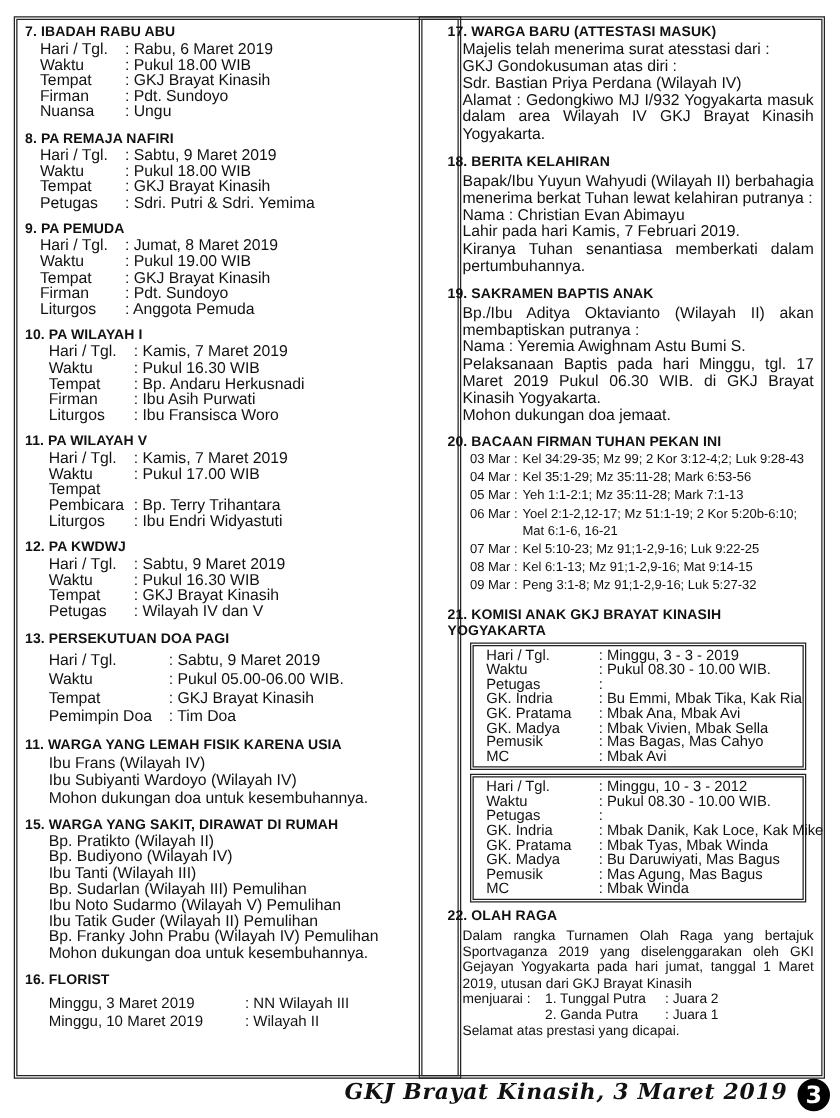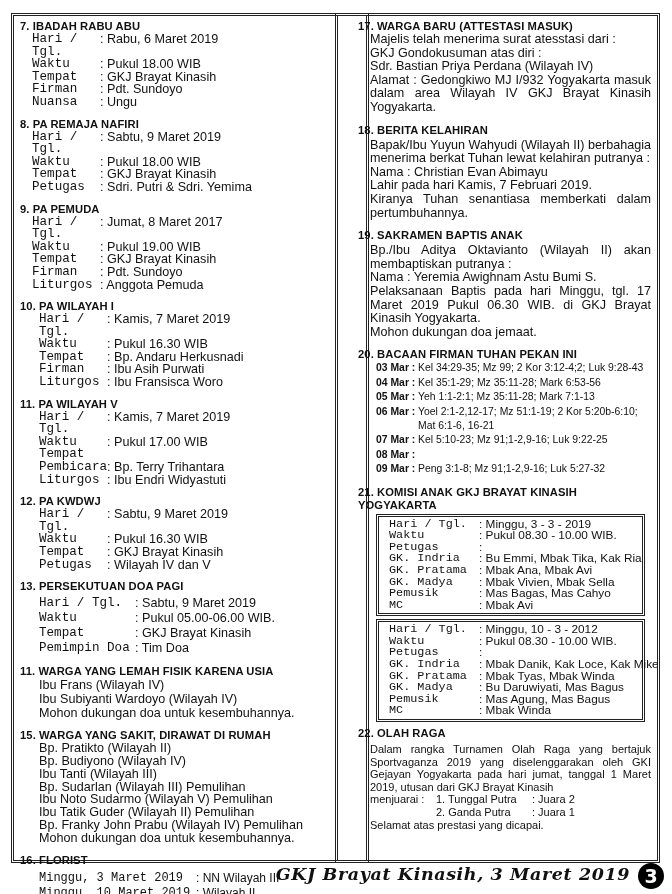--- a/index.html
+++ b/index.html
@@ -4,28 +4,28 @@
 <style>
   html, body { margin: 0; padding: 0; background: #ffffff; }
   body { width: 672px; height: 894px; position: relative; overflow: hidden;
          font-family: "Liberation Sans", sans-serif; color: #111; }
   .frame { position: absolute; box-sizing: border-box; border: 3px double #222; }
   #left-col { left: 11px; top: 13px; width: 358px; height: 850px; padding: 4px 0 0 6px; }
   #right-col { left: 335px; top: 13px; width: 325px; height: 850px; padding: 4px 6px 0 20px; }
   .sec { margin-bottom: 9px; }
   .sec-title { font-weight: bold; font-size: 11.2px; line-height: 13px; letter-spacing: 0.1px; }
   .kv { display: flex; font-size: 12.6px; line-height: 12.6px; }
-  .kv .k { flex: 0 0 auto; font-family: Liberation Mono, monospace; }
+  .kv .k { flex: 0 0 auto; }
   .kv .v { flex: 1 1 auto; white-space: nowrap; }
   .indent1 { padding-left: 12px; }
   .indent2 { padding-left: 19px; }
   .plain { font-size: 12.6px; line-height: 12.8px; }
   .just { font-size: 12.6px; line-height: 13.6px; text-align: justify; text-align-last: left; }
   .reading { display: flex; font-size: 10.4px; line-height: 14.4px; }
-  .reading .d { flex: 0 0 42px; font-weight: bold; }
+  .reading .d { flex: 0 0 42px; }
   .reading .t { flex: 1 1 auto; }
   .inner-box { border: 3px double #222; margin: 2px 6px 3px 18px; padding: 2px 0 2px 10px; }
   .inner-box .kv { font-size: 11.8px; line-height: 11.6px; }
   .small-just { font-size: 11px; line-height: 12.6px; text-align: justify; text-align-last: left; }
   .footer { position: absolute; left: 300px; top: 862px; width: 372px; height: 30px; }
   .footer-text { position: absolute; right: 42px; top: 2px; font-family: "DejaVu Serif", serif;
                  font-style: italic; font-weight: bold; font-size: 17.5px; letter-spacing: 0.6px; white-space: nowrap; }
   .page-num { position: absolute; right: 8px; top: 1px; width: 26px; height: 26px; border-radius: 50%;
               background: #000; color: #fff; font-weight: bold; font-size: 19px; line-height: 26px; text-align: center;
               font-family: "DejaVu Sans", sans-serif; }
@@ -81,21 +81,21 @@
           <span class="v">: Sdri. Putri &amp; Sdri. Yemima</span>
         </div>
     </div>
   </div>
 
   <div class="sec">
     <div class="sec-title">9. PA PEMUDA</div>
     <div class="indent1">
       <div class="kv">
           <span class="k" style="width:68px">Hari / Tgl.</span>
-          <span class="v">: Jumat, 8 Maret 2017</span>
+          <span class="v">: Jumat, 8 Maret 2019</span>
         </div>
       <div class="kv">
           <span class="k" style="width:68px">Waktu</span>
           <span class="v">: Pukul 19.00 WIB</span>
         </div>
       <div class="kv">
           <span class="k" style="width:68px">Tempat</span>
           <span class="v">: GKJ Brayat Kinasih</span>
         </div>
       <div class="kv">
@@ -296,20 +296,21 @@
       <div class="reading">
           <span class="d"></span>
           <span class="t">Mat 6:1-6, 16-21</span>
         </div>
       <div class="reading">
           <span class="d">07 Mar :</span>
           <span class="t">Kel 5:10-23; Mz 91;1-2,9-16; Luk 9:22-25</span>
         </div>
       <div class="reading">
           <span class="d">08 Mar :</span>
+          <span class="t">Kel 6:1-13; Mz 91;1-2,9-16; Mat 9:14-15</span>
         </div>
       <div class="reading">
           <span class="d">09 Mar :</span>
           <span class="t">Peng 3:1-8; Mz 91;1-2,9-16; Luk 5:27-32</span>
         </div>
     </div>
   </div>
 
   <div class="sec" style="margin-bottom:5px">
     <div class="sec-title">21. KOMISI ANAK GKJ BRAYAT KINASIH YOGYAKARTA</div>

